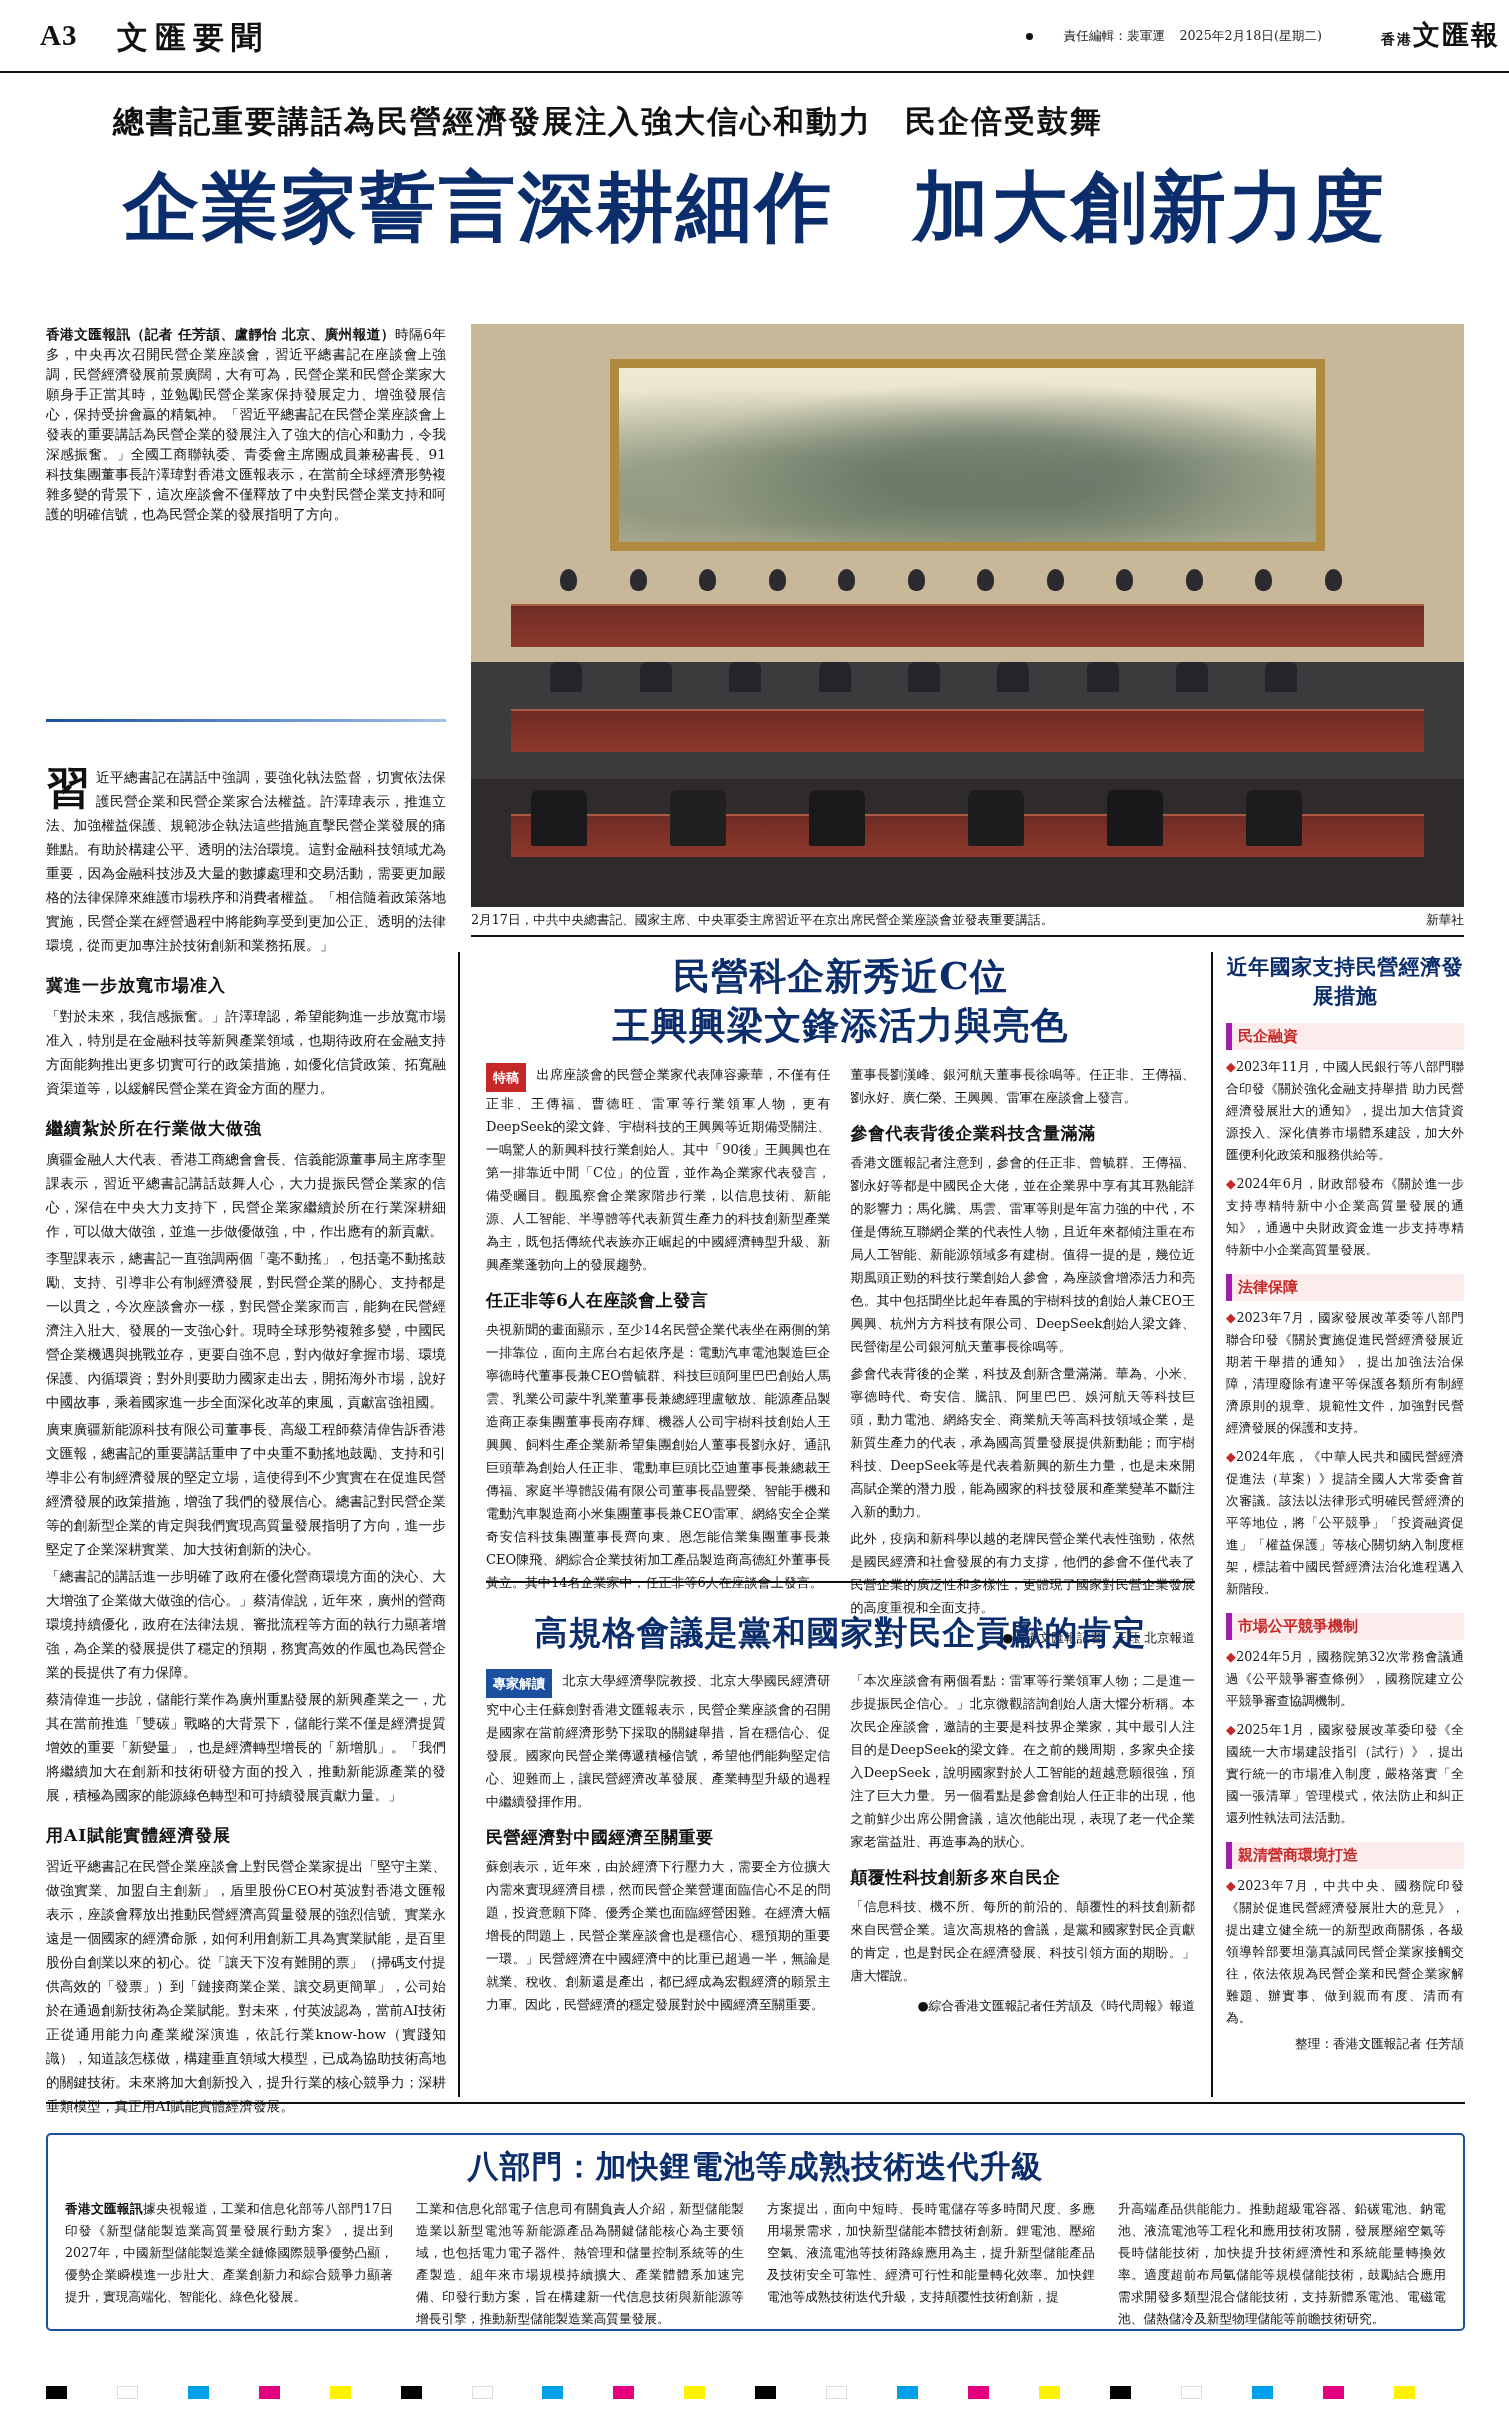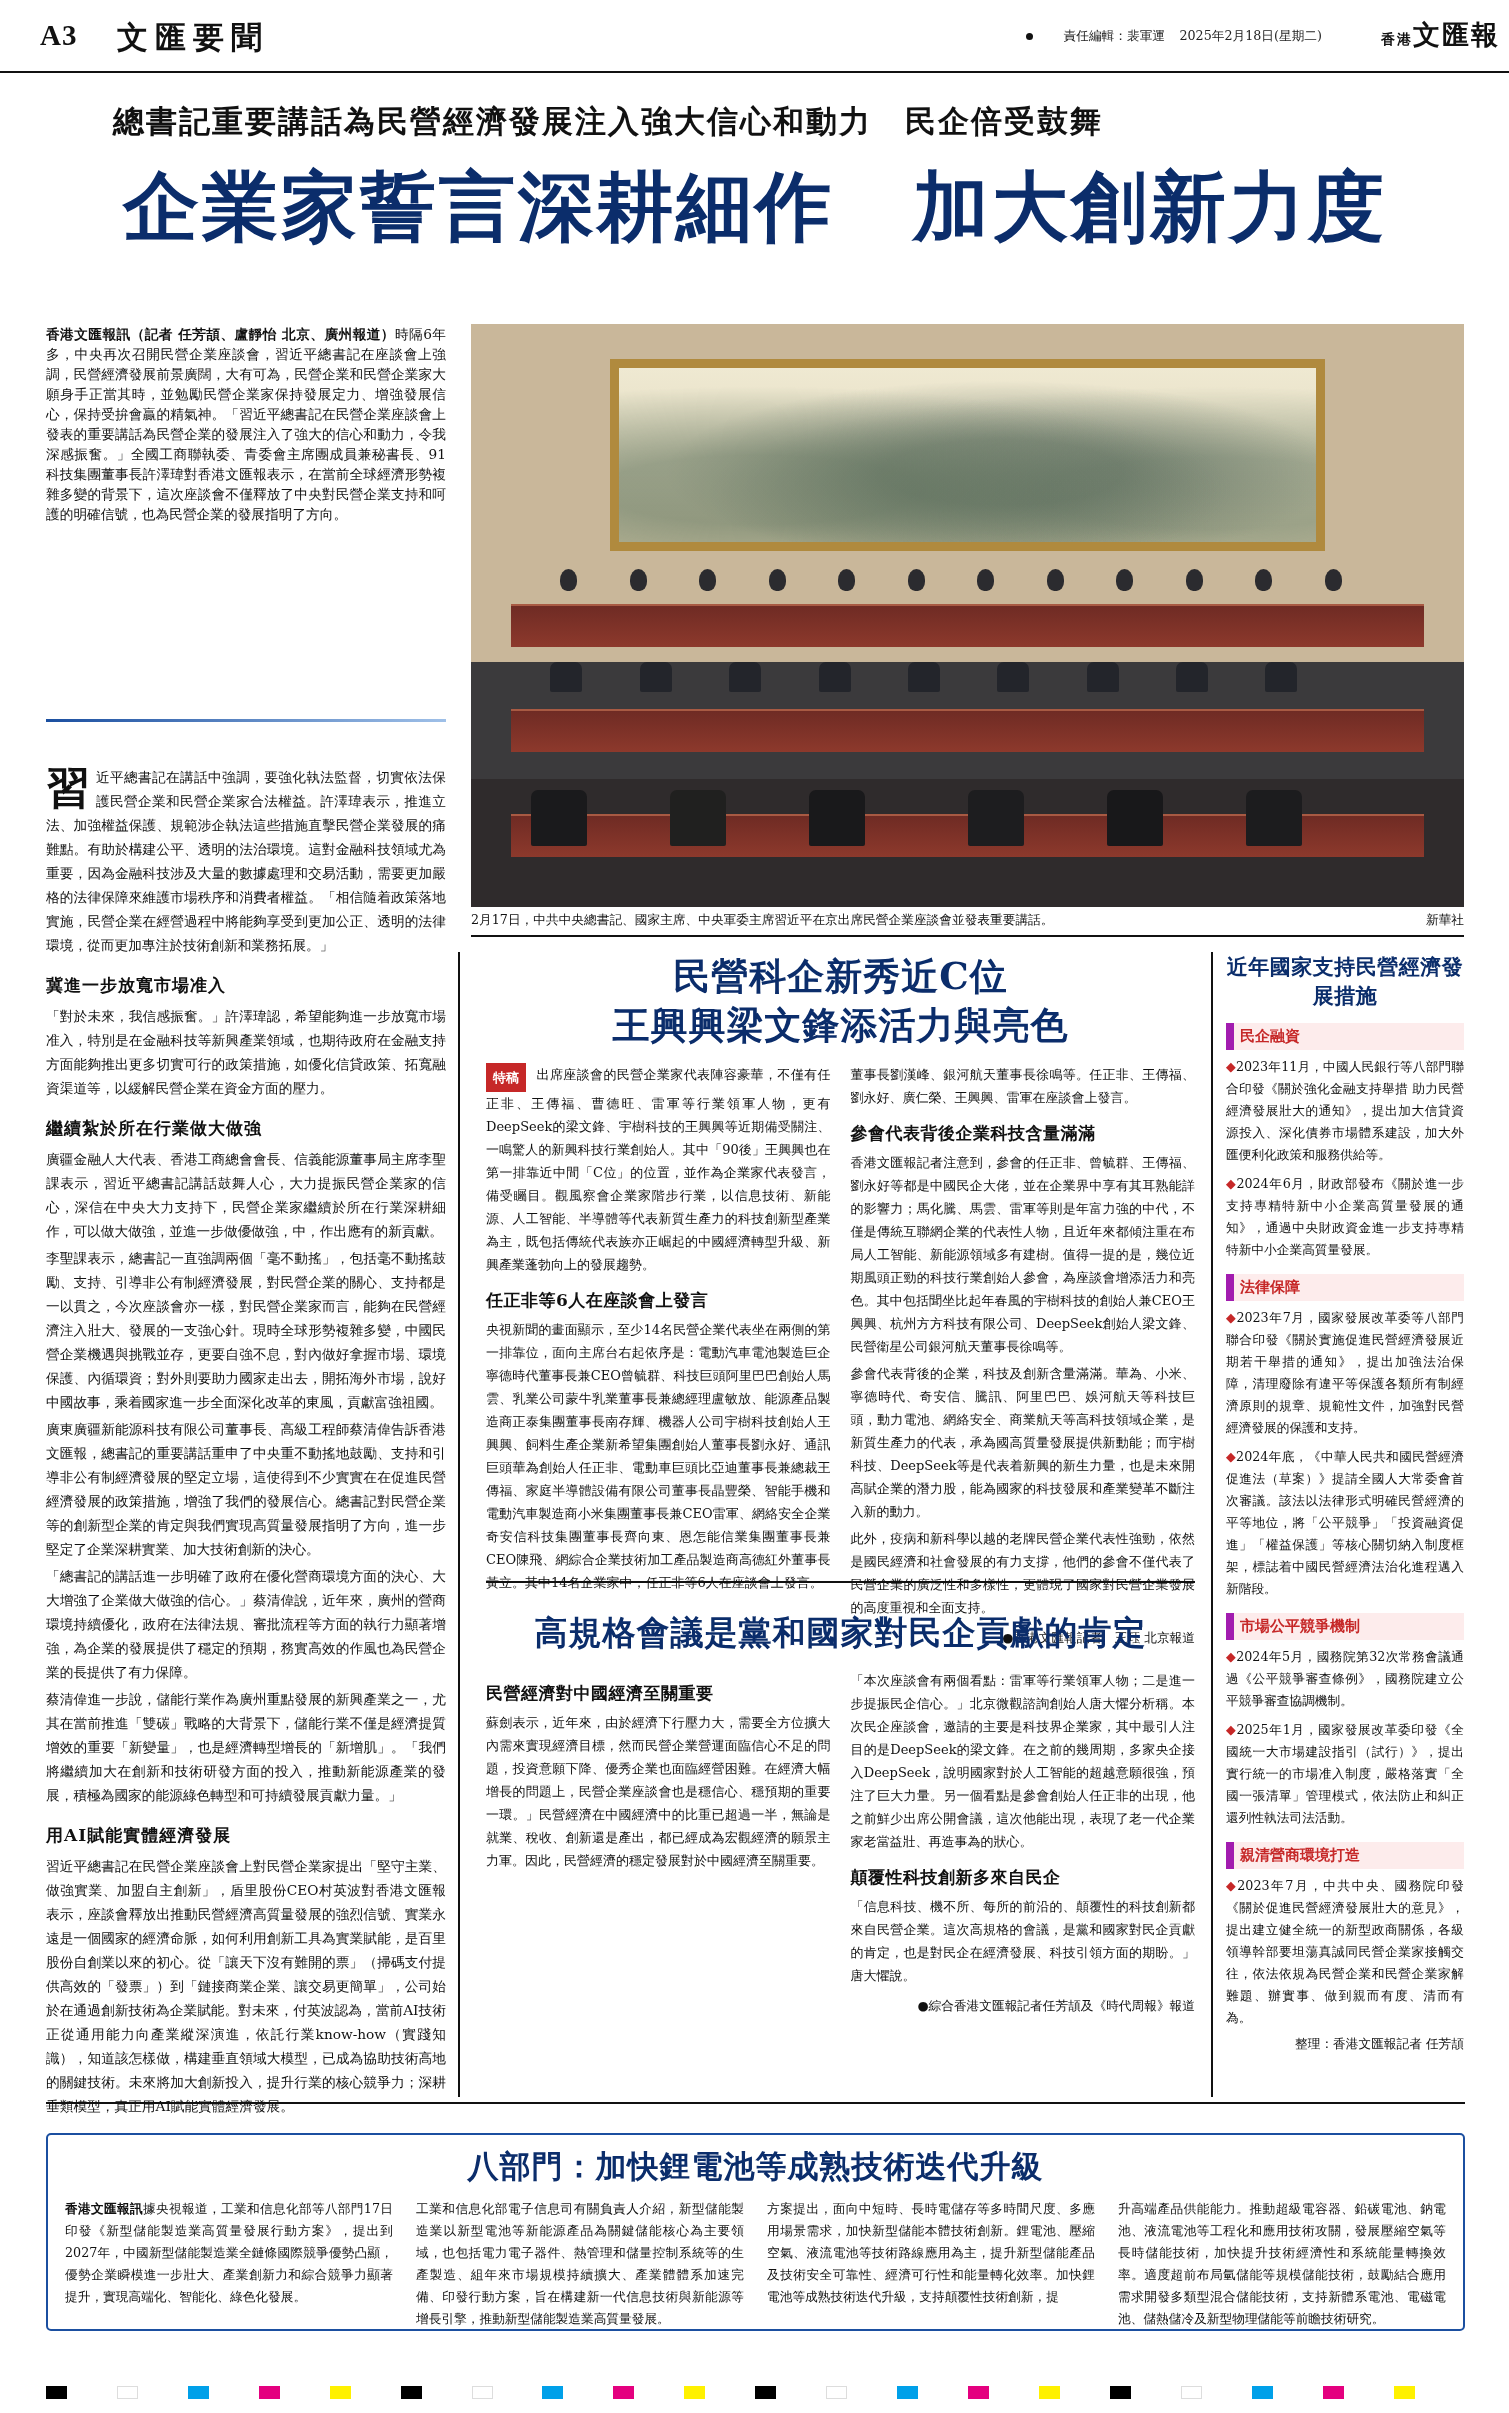--- a/index.html
+++ b/index.html
@@ -170,21 +170,21 @@
   .byline { text-align:right; font-size:12.7px; margin-top:7px; }
 
   
   .rail { position:absolute; left:1226px; top:952px; width:238px; }
   .rail-title {
     text-align:center; font-size:21px; font-weight:bold; color:#0b2d6b;
     line-height:29px; letter-spacing:0.5px;
   }
   .rail-head {
     background:#fdecec; color:#c62828; font-weight:bold; font-size:15px;
-    padding:4px 6px; margin:13px 0 6px 0; border-left:8px solid #a21caf;
+    padding:4px 6px; margin:13px 0 6px 0; border-left:6px solid #a21caf;
   }
   .rail-item { font-size:12.7px; line-height:22px; text-align:justify; margin-bottom:7px; }
   .bullet { color:#c62828; font-weight:bold; }
 
   
   .feature2 { position:absolute; left:486px; top:1611px; width:709px; }
   .feature2-title {
     text-align:center; font-size:33px; font-weight:bold; color:#0b2d6b; letter-spacing:1px;
   }
 
@@ -327,20 +327,24 @@
         <div>此外，疫病和新科學以越的老牌民營企業代表性強勁，依然是國民經濟和社會發展的有力支撐，他們的參會不僅代表了民營企業的廣泛性和多樣性，更體現了國家對民營企業發展的高度重視和全面支持。</div>
         <div class="byline">●香港文匯報記者　王珏 北京報道</div>
       </div>
     </div>
   </div>
 
   <div class="feature2">
     <div class="feature2-title">高規格會議是黨和國家對民企貢獻的肯定</div>
     <div class="feat-cols">
       <div class="feat-col">
+        <p style="margin:0 0 5px 0;">
+          <span class="tag tag-blue">專家解讀</span>
+          <span>北京大學經濟學院教授、北京大學國民經濟研究中心主任蘇劍對香港文匯報表示，民營企業座談會的召開是國家在當前經濟形勢下採取的關鍵舉措，旨在穩信心、促發展。國家向民營企業傳遞積極信號，希望他們能夠堅定信心、迎難而上，讓民營經濟改革發展、產業轉型升級的過程中繼續發揮作用。</span>
+        </p>
         <div class="feat-sub">民營經濟對中國經濟至關重要</div>
         <div>蘇劍表示，近年來，由於經濟下行壓力大，需要全方位擴大內需來實現經濟目標，然而民營企業營運面臨信心不足的問題，投資意願下降、優秀企業也面臨經營困難。在經濟大幅增長的問題上，民營企業座談會也是穩信心、穩預期的重要一環。」民營經濟在中國經濟中的比重已超過一半，無論是就業、稅收、創新還是產出，都已經成為宏觀經濟的願景主力軍。因此，民營經濟的穩定發展對於中國經濟至關重要。</div>
       </div>
       <div class="feat-col">
         <div>「本次座談會有兩個看點：雷軍等行業領軍人物；二是進一步提振民企信心。」北京微觀諮詢創始人唐大懼分析稱。本次民企座談會，邀請的主要是科技界企業家，其中最引人注目的是DeepSeek的梁文鋒。在之前的幾周期，多家央企接入DeepSeek，說明國家對於人工智能的超越意願很強，預注了巨大力量。另一個看點是參會創始人任正非的出現，他之前鮮少出席公開會議，這次他能出現，表現了老一代企業家老當益壯、再造事為的狀心。</div>
         <div class="feat-sub">顛覆性科技創新多來自民企</div>
         <div>「信息科技、機不所、每所的前沿的、顛覆性的科技創新都來自民營企業。這次高規格的會議，是黨和國家對民企貢獻的肯定，也是對民企在經濟發展、科技引領方面的期盼。」唐大懼說。</div>
         <div class="byline">●綜合香港文匯報記者任芳頡及《時代周報》報道</div>
       </div>
     </div>

